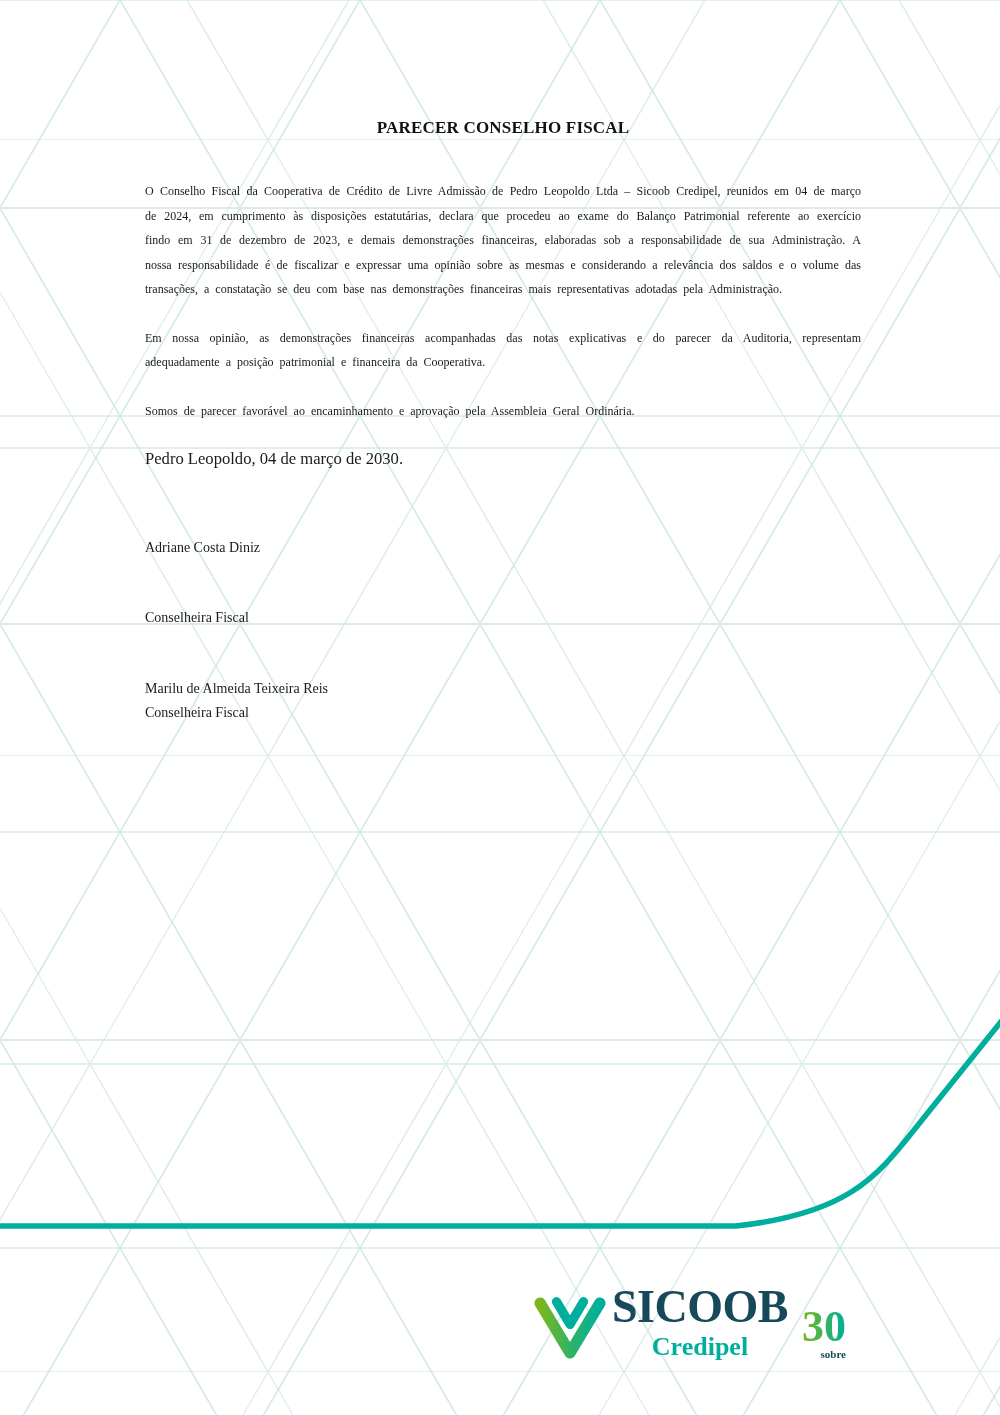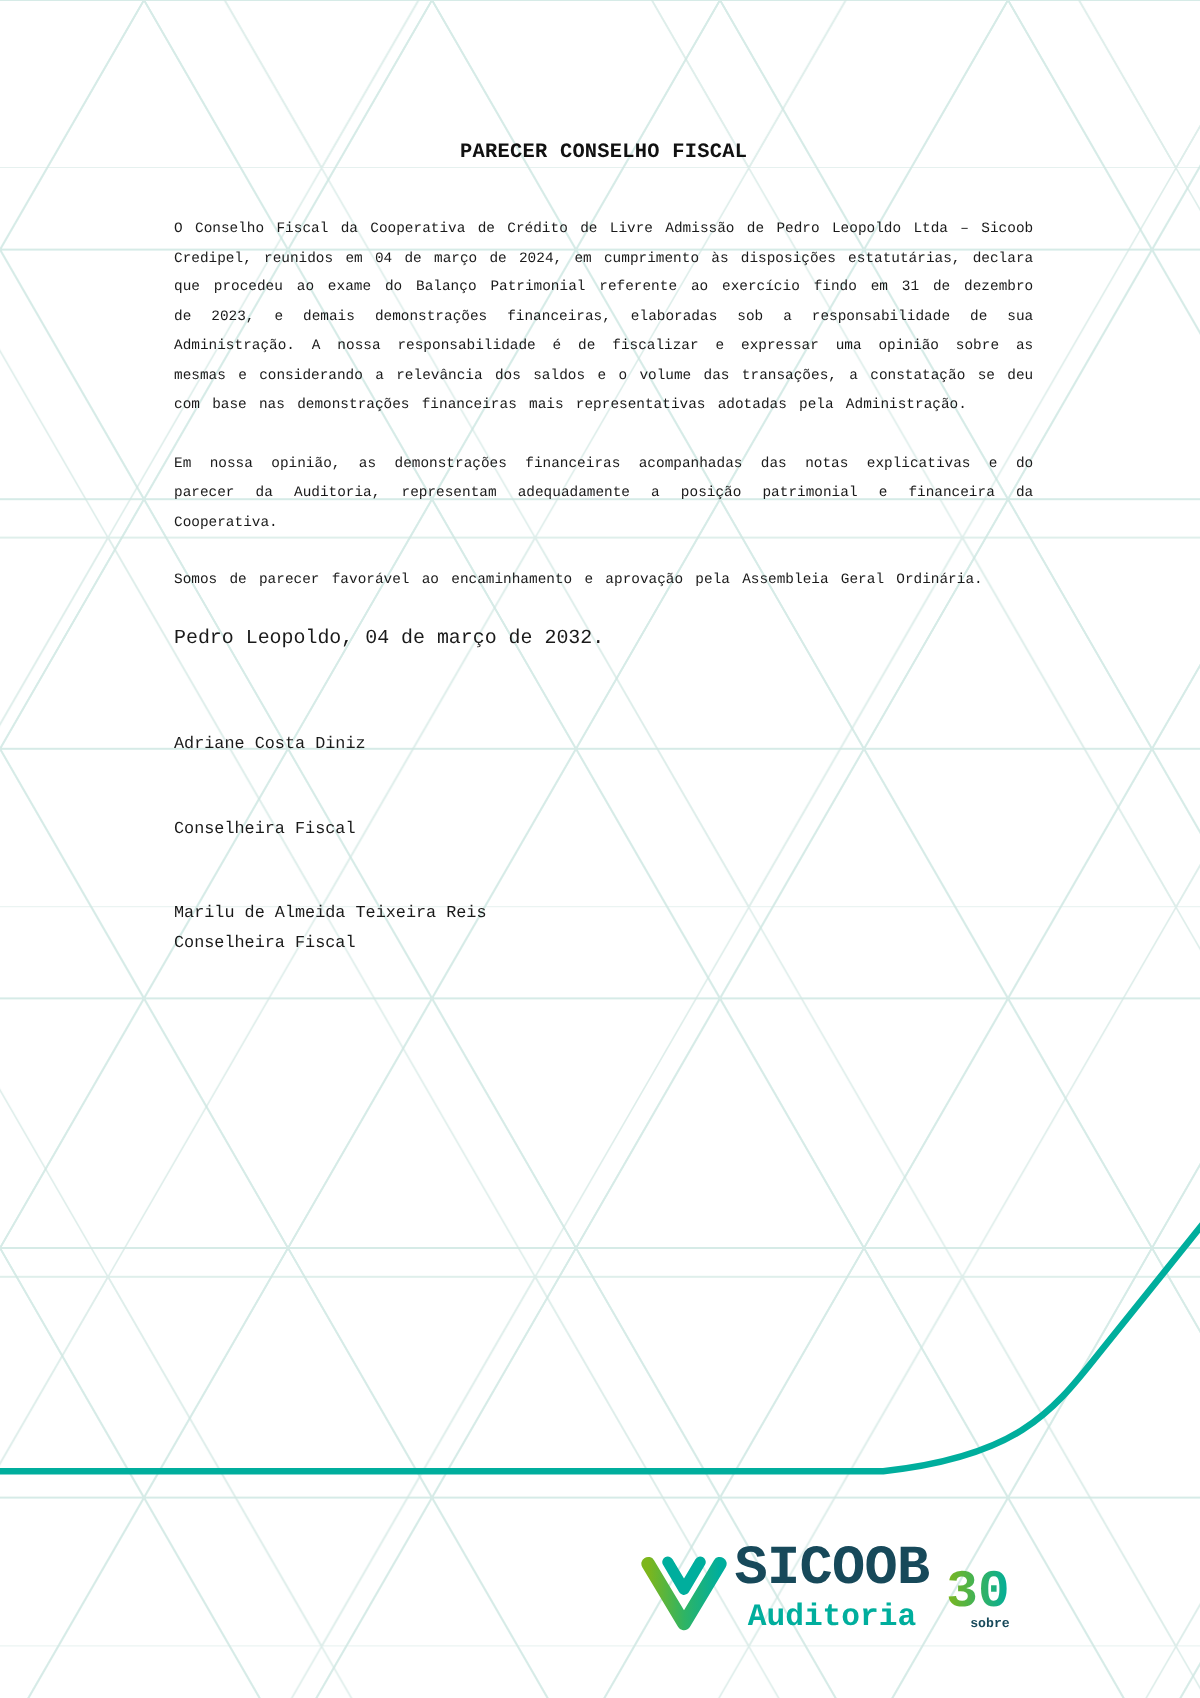--- a/index.html
+++ b/index.html
@@ -4,21 +4,21 @@
 <style>
   html, body { margin: 0; padding: 0; }
   body { background: #ffffff; }
 
   .page {
     position: relative;
     width: 1000px;
     height: 1415px;
     background: #ffffff;
     overflow: hidden;
-    font-family: Liberation Mono, monospace;
+    font-family: Liberation Serif, serif;
     color: #1a1a1a;
   }
 
   .bg-pattern, .swoosh {
     position: absolute;
     left: 0; top: 0;
     width: 1000px;
     height: 1415px;
     pointer-events: none;
   }
@@ -142,21 +142,21 @@
 
   <div class="content">
     <div class="doc-title">PARECER CONSELHO FISCAL</div>
 
     <p class="para">O Conselho Fiscal da Cooperativa de Crédito de Livre Admissão de Pedro Leopoldo Ltda – Sicoob Credipel, reunidos em 04 de março de 2024, em cumprimento às disposições estatutárias, declara que procedeu ao exame do Balanço Patrimonial referente ao exercício findo em 31 de dezembro de 2023, e demais demonstrações financeiras, elaboradas sob a responsabilidade de sua Administração. A nossa responsabilidade é de fiscalizar e expressar uma opinião sobre as mesmas e considerando a relevância dos saldos e o volume das transações, a constatação se deu com base nas demonstrações financeiras mais representativas adotadas pela Administração.</p>
 
     <p class="para">Em nossa opinião, as demonstrações financeiras acompanhadas das notas explicativas e do parecer da Auditoria, representam adequadamente a posição patrimonial e financeira da Cooperativa.</p>
 
     <p class="para">Somos de parecer favorável ao encaminhamento e aprovação pela Assembleia Geral Ordinária.</p>
 
-    <p class="date-line">Pedro Leopoldo, 04 de março de 2032.</p>
+    <p class="date-line">Pedro Leopoldo, 04 de março de 2030.</p>
 
     <div class="sig">
       <div>Adriane Costa Diniz</div>
     </div>
 
     <div class="sig">
       <div>Conselheira Fiscal</div>
     </div>
 
     <div class="sig">
@@ -173,21 +173,21 @@
           <stop offset="0.5" stop-color="#2fb464"></stop>
           <stop offset="1" stop-color="#00ae9d"></stop>
         </linearGradient>
       </defs>
       <path d="M 8 10 L 50 80 L 92 10" fill="none" stroke="url(#sicoob-grad)" stroke-width="16" stroke-linecap="round" stroke-linejoin="round"></path>
       <path d="M 31 8 L 50 40 L 69 8" fill="none" stroke="#00ae9d" stroke-width="13" stroke-linecap="round" stroke-linejoin="round"></path>
     </svg>
 
     <div class="wordmark-col">
       <div class="brand-word">SICOOB</div>
-      <div class="subbrand-word">Auditoria</div>
+      <div class="subbrand-word">Credipel</div>
     </div>
 
     <div class="anniv-col">
       <div class="anniv-number">30</div>
       <div class="anniv-label">sobre</div>
     </div>
   </div>
 
 </div>
 

